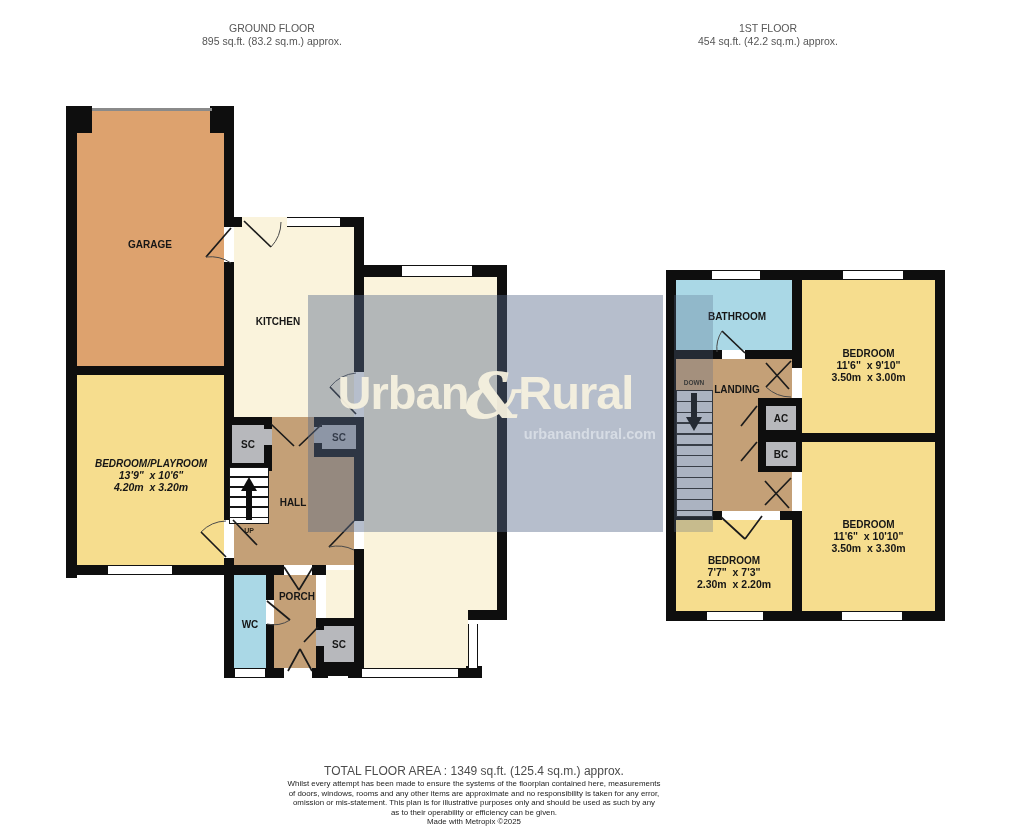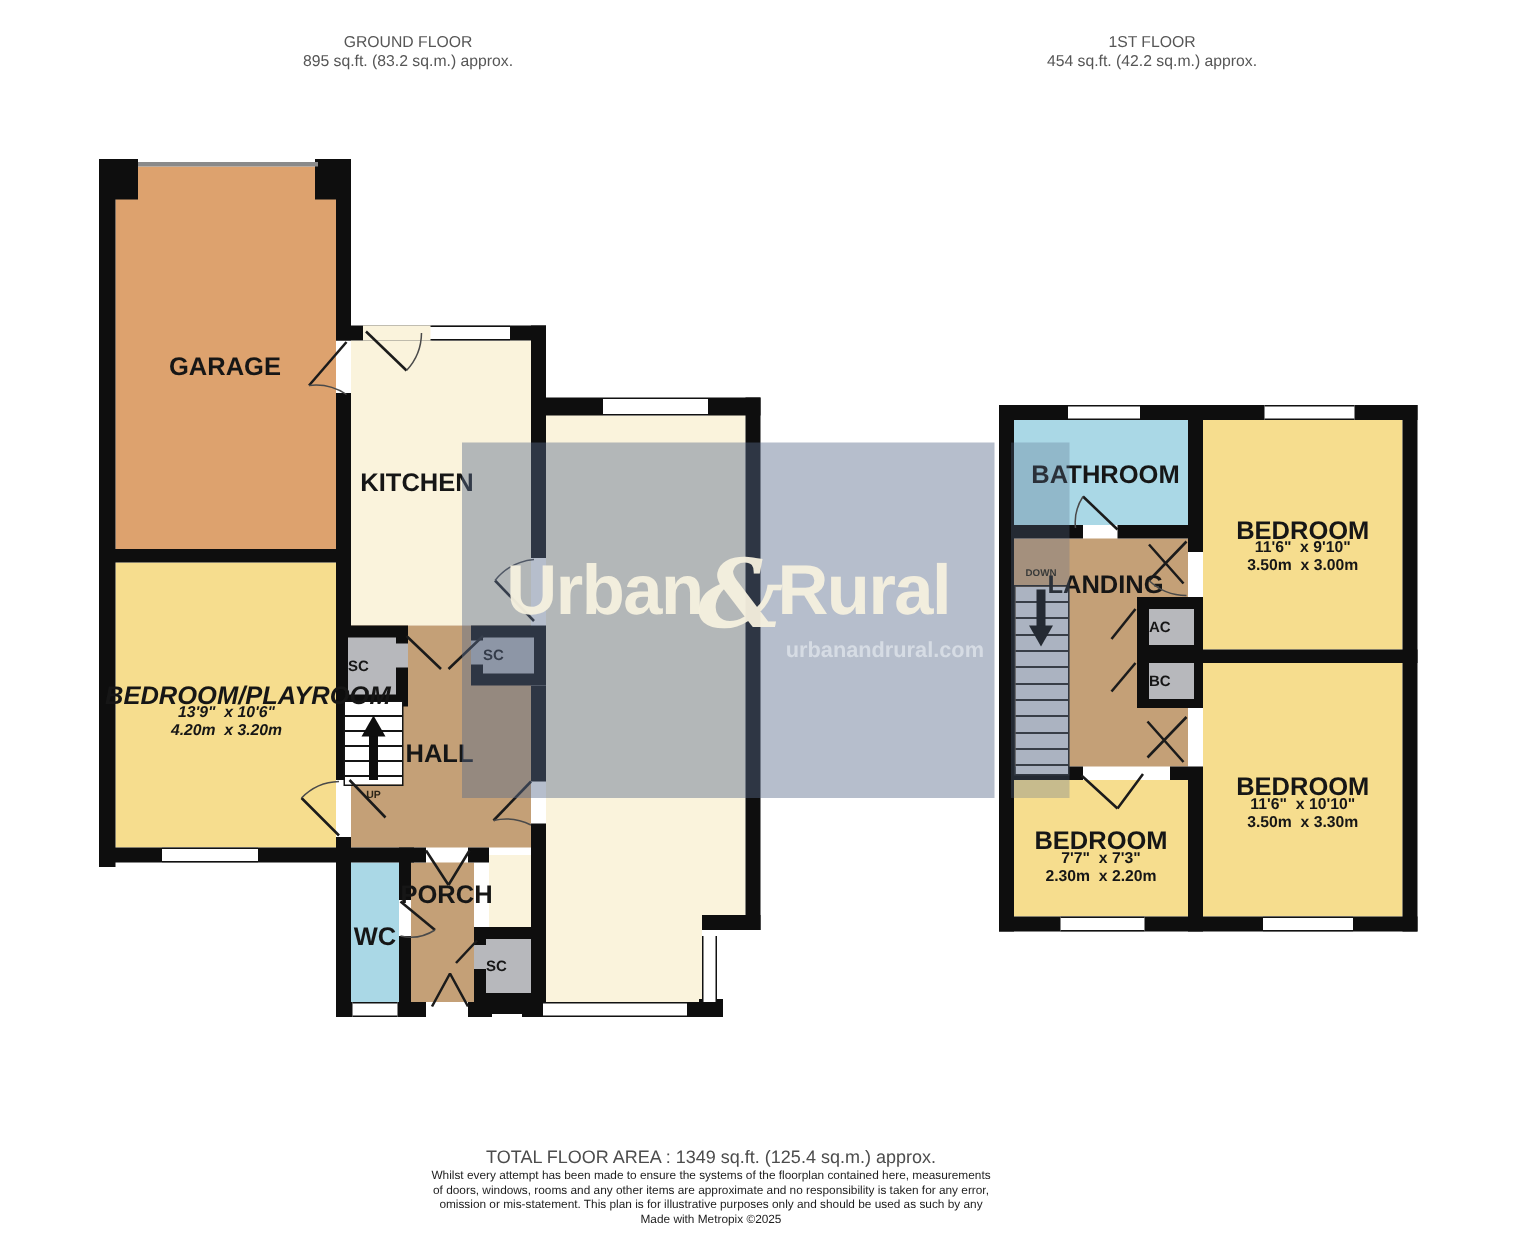--- a/index.html
+++ b/index.html
@@ -13,33 +13,33 @@
   .fill-tan{background:#c4a077;}
   .fill-blue{background:#aad8e6;}
   
   .w{position:absolute;background:#0e0e0e;z-index:2;}
   .tl{position:absolute;background:#8a8a8a;z-index:2;}
   
   .wh{position:absolute;background:#fff;border-top:1.6px solid #111;border-bottom:1.6px solid #111;box-sizing:border-box;z-index:3;}
   .wv{position:absolute;background:#fff;border-left:1.6px solid #111;border-right:1.6px solid #111;box-sizing:border-box;z-index:3;}
   .gap{position:absolute;z-index:3;}
   
-  .closet{position:absolute;background:#b7b8bc;z-index:3;display:flex;align-items:center;justify-content:flex-start;}
+  .closet{position:absolute;background:#b7b8bc;z-index:3;display:flex;align-items:center;justify-content:center;}
   .notch{position:absolute;background:#b7b8bc;z-index:3;}
   .closet-lbl{font-weight:bold;font-size:10px;color:#161616;}
   
   .stairs{position:absolute;z-index:4;box-sizing:border-box;}
   .st-up{background:repeating-linear-gradient(to bottom,#ffffff 0 8.5px,#151515 8.5px 10px);border:1.6px solid #151515;}
   .st-down{background:repeating-linear-gradient(to bottom,#ced2d8 0 9.6px,#2a2a2a 9.6px 10.9px);border:1px solid #222;}
   .arrow-shaft{position:absolute;background:#0d0d0d;z-index:5;}
   .arrow-head-up{position:absolute;width:0;height:0;border-left:8px solid transparent;border-right:8px solid transparent;border-bottom:14px solid #0d0d0d;z-index:5;}
   .arrow-head-down{position:absolute;width:0;height:0;border-left:8px solid transparent;border-right:8px solid transparent;border-top:14px solid #0d0d0d;z-index:5;}
   
   .lbl{position:absolute;z-index:6;text-align:center;color:#161616;font-weight:bold;}
-  .lbl .nm{font-size:17px;line-height:13px;display:block;white-space:pre;}
+  .lbl .nm{font-size:10px;line-height:13px;display:block;white-space:pre;}
   .lbl .dim{font-size:10.5px;line-height:11.5px;display:block;white-space:pre;}
   .lbl-big{font-size:12.5px;}
   .lbl-tiny{font-size:7px;color:#2b2417;}
   
   #doors{position:absolute;left:0;top:0;z-index:7;pointer-events:none;}
   
   .wm{position:absolute;left:308px;top:295px;width:355px;height:237px;background:rgba(88,108,138,0.44);z-index:10;}
   .wm-shade{position:absolute;left:674px;top:295px;width:39px;height:237px;background:rgba(88,108,138,0.30);z-index:10;}
   .wm-brand{position:absolute;left:0;top:74px;width:100%;text-align:center;
             font-weight:bold;font-size:47px;line-height:47px;letter-spacing:-1px;
@@ -251,16 +251,17 @@
     </div>
     <div class="wm-site">urbanandrural.com</div>
   </div>
   <div class="wm-shade"></div>
 
   <div class="footer">
     <div class="total">TOTAL FLOOR AREA : 1349 sq.ft. (125.4 sq.m.) approx.</div>
     <div class="disc">Whilst every attempt has been made to ensure the systems of the floorplan contained here, measurements</div>
     <div class="disc">of doors, windows, rooms and any other items are approximate and no responsibility is taken for any error,</div>
     <div class="disc">omission or mis-statement. This plan is for illustrative purposes only and should be used as such by any</div>
+    <div class="disc">as to their operability or efficiency can be given.</div>
     <div class="disc">Made with Metropix ©2025</div>
   </div>
 
 </div>
 
 </body></html>

